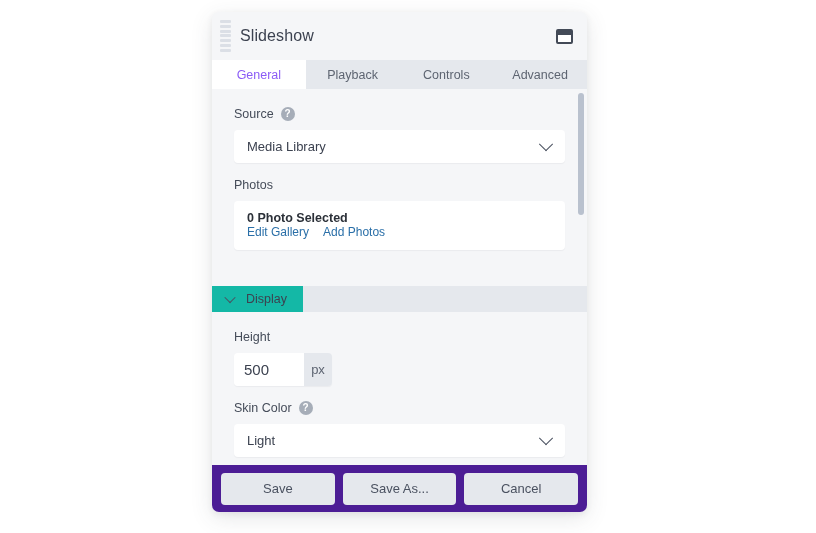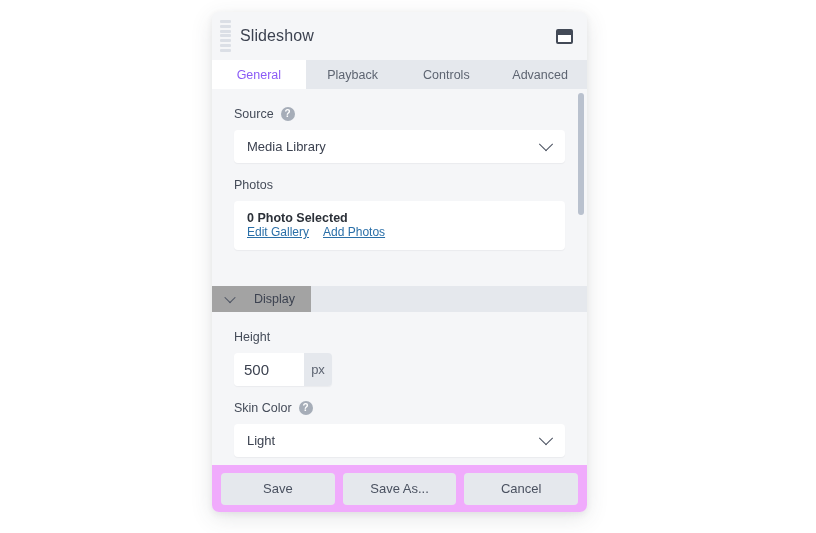--- a/index.html
+++ b/index.html
@@ -193,39 +193,38 @@
   }
   .photos-count {
     font-size: 12.5px;
     font-weight: bold;
     color: #2b3038;
   }
   .photos-links { display: flex; gap: 14px; }
   .link {
     font-size: 12px;
     color: #2a6fa8;
-    text-decoration: underline;
     cursor: pointer;
   }
 
   .block { margin-bottom: 15px; }
 
   
   .section-tabstrip {
     flex: 0 0 26px;
     height: 26px;
     background: #e5e8ed;
     display: flex;
     align-items: stretch;
   }
   .section-tab {
-    background: #a3a3a3;
-    display: flex;
-    align-items: center;
-    gap: 20px;
+    background: #14b8a6;
+    display: flex;
+    align-items: center;
+    gap: 12px;
     padding: 0 16px 0 14px;
     font-size: 12.5px;
     color: #3c4250;
     cursor: pointer;
     user-select: none;
   }
   .chev-sm {
     width: 7px;
     height: 7px;
     border-right: 1.6px solid #4a5160;
@@ -268,21 +267,21 @@
     align-items: center;
     justify-content: center;
     font-size: 13px;
     color: #5d6471;
   }
 
   
   .footer {
     flex: 0 0 47px;
     height: 47px;
-    background: #f0abfc;
+    background: #4c1d95;
     display: flex;
     align-items: center;
     gap: 8px;
     padding: 0 9px;
     box-sizing: border-box;
   }
   .btn {
     flex: 1 1 0;
     height: 32px;
     background: #e5e8ed;

